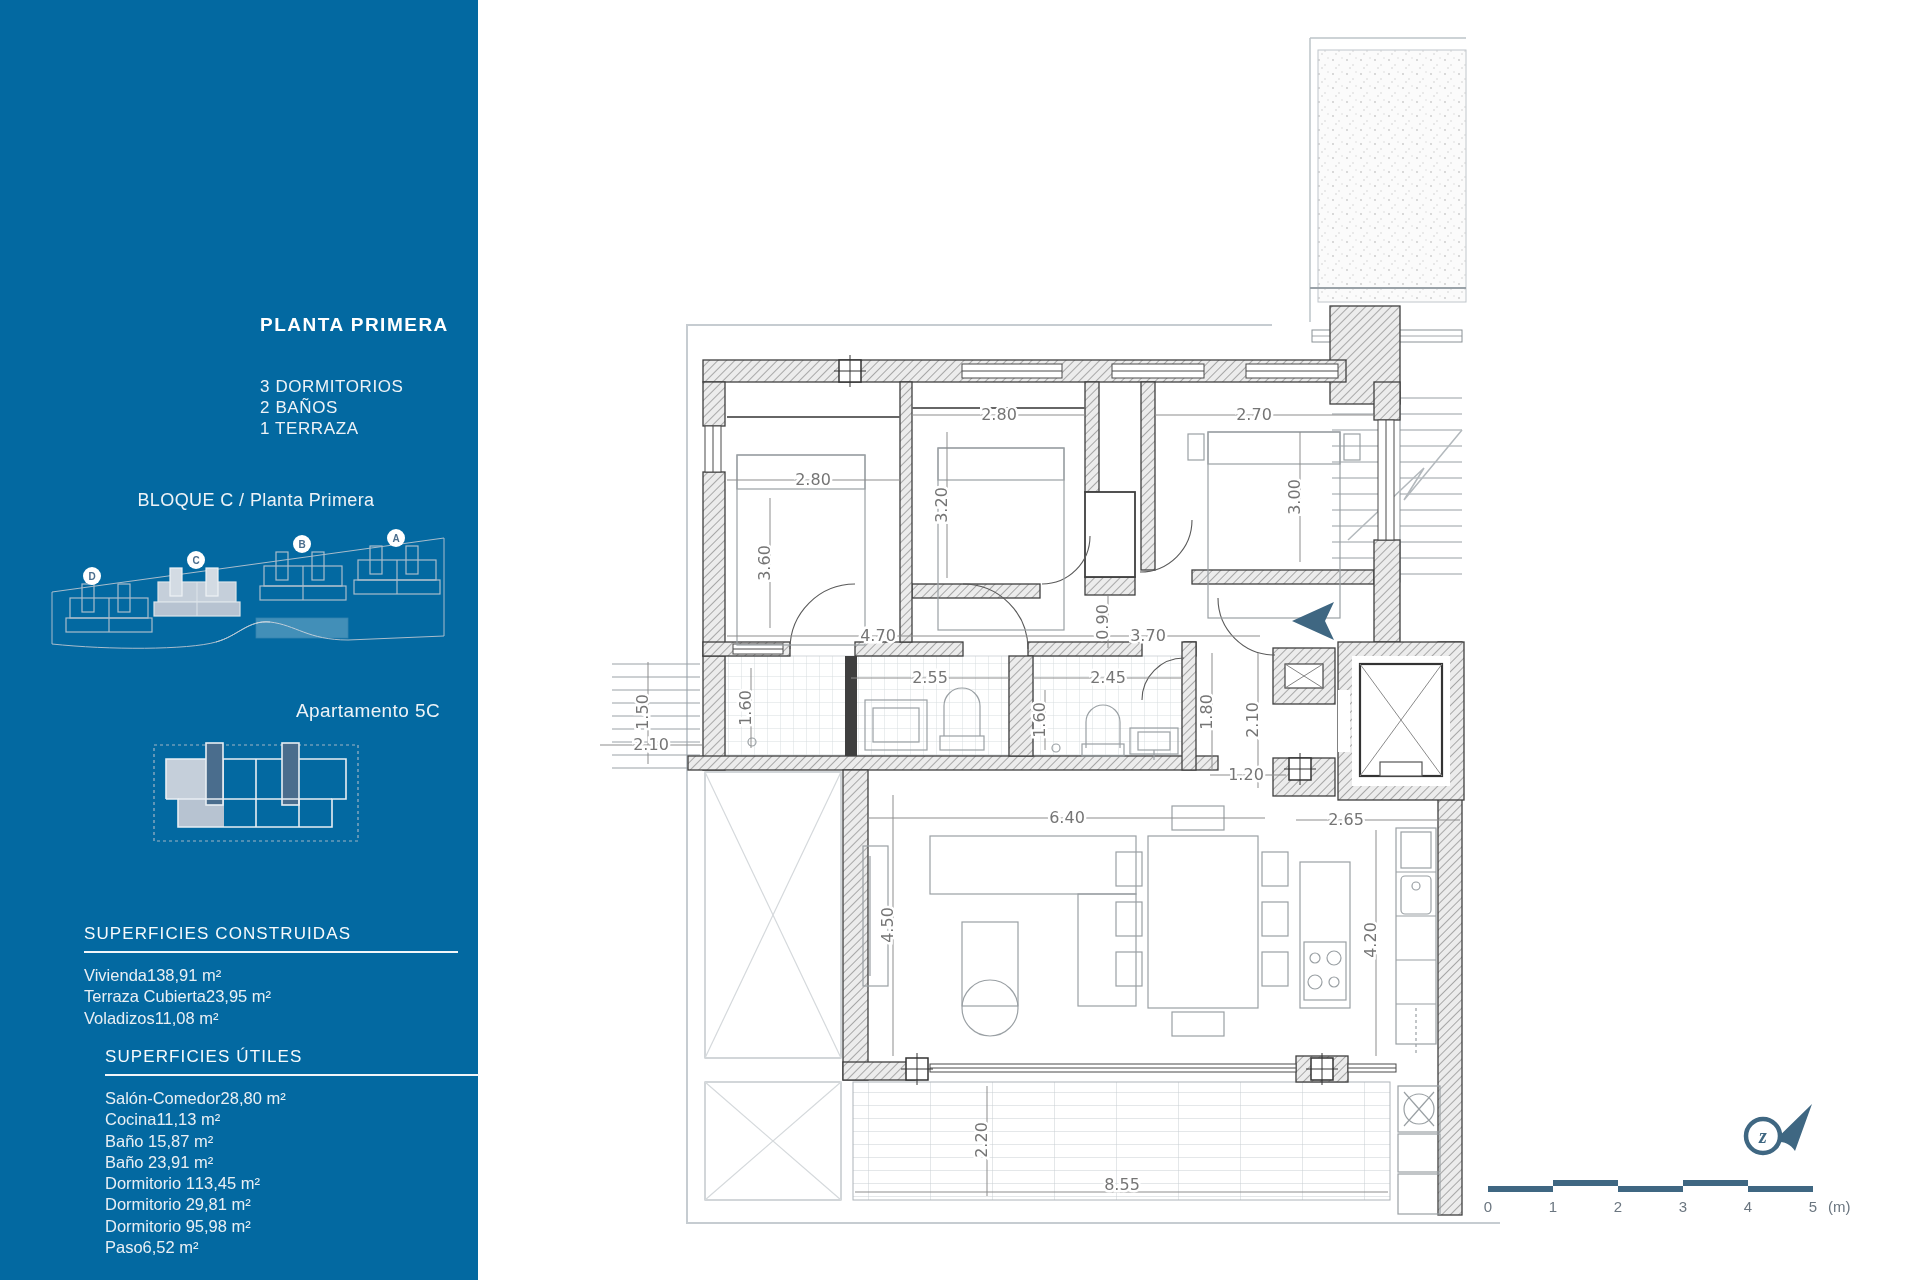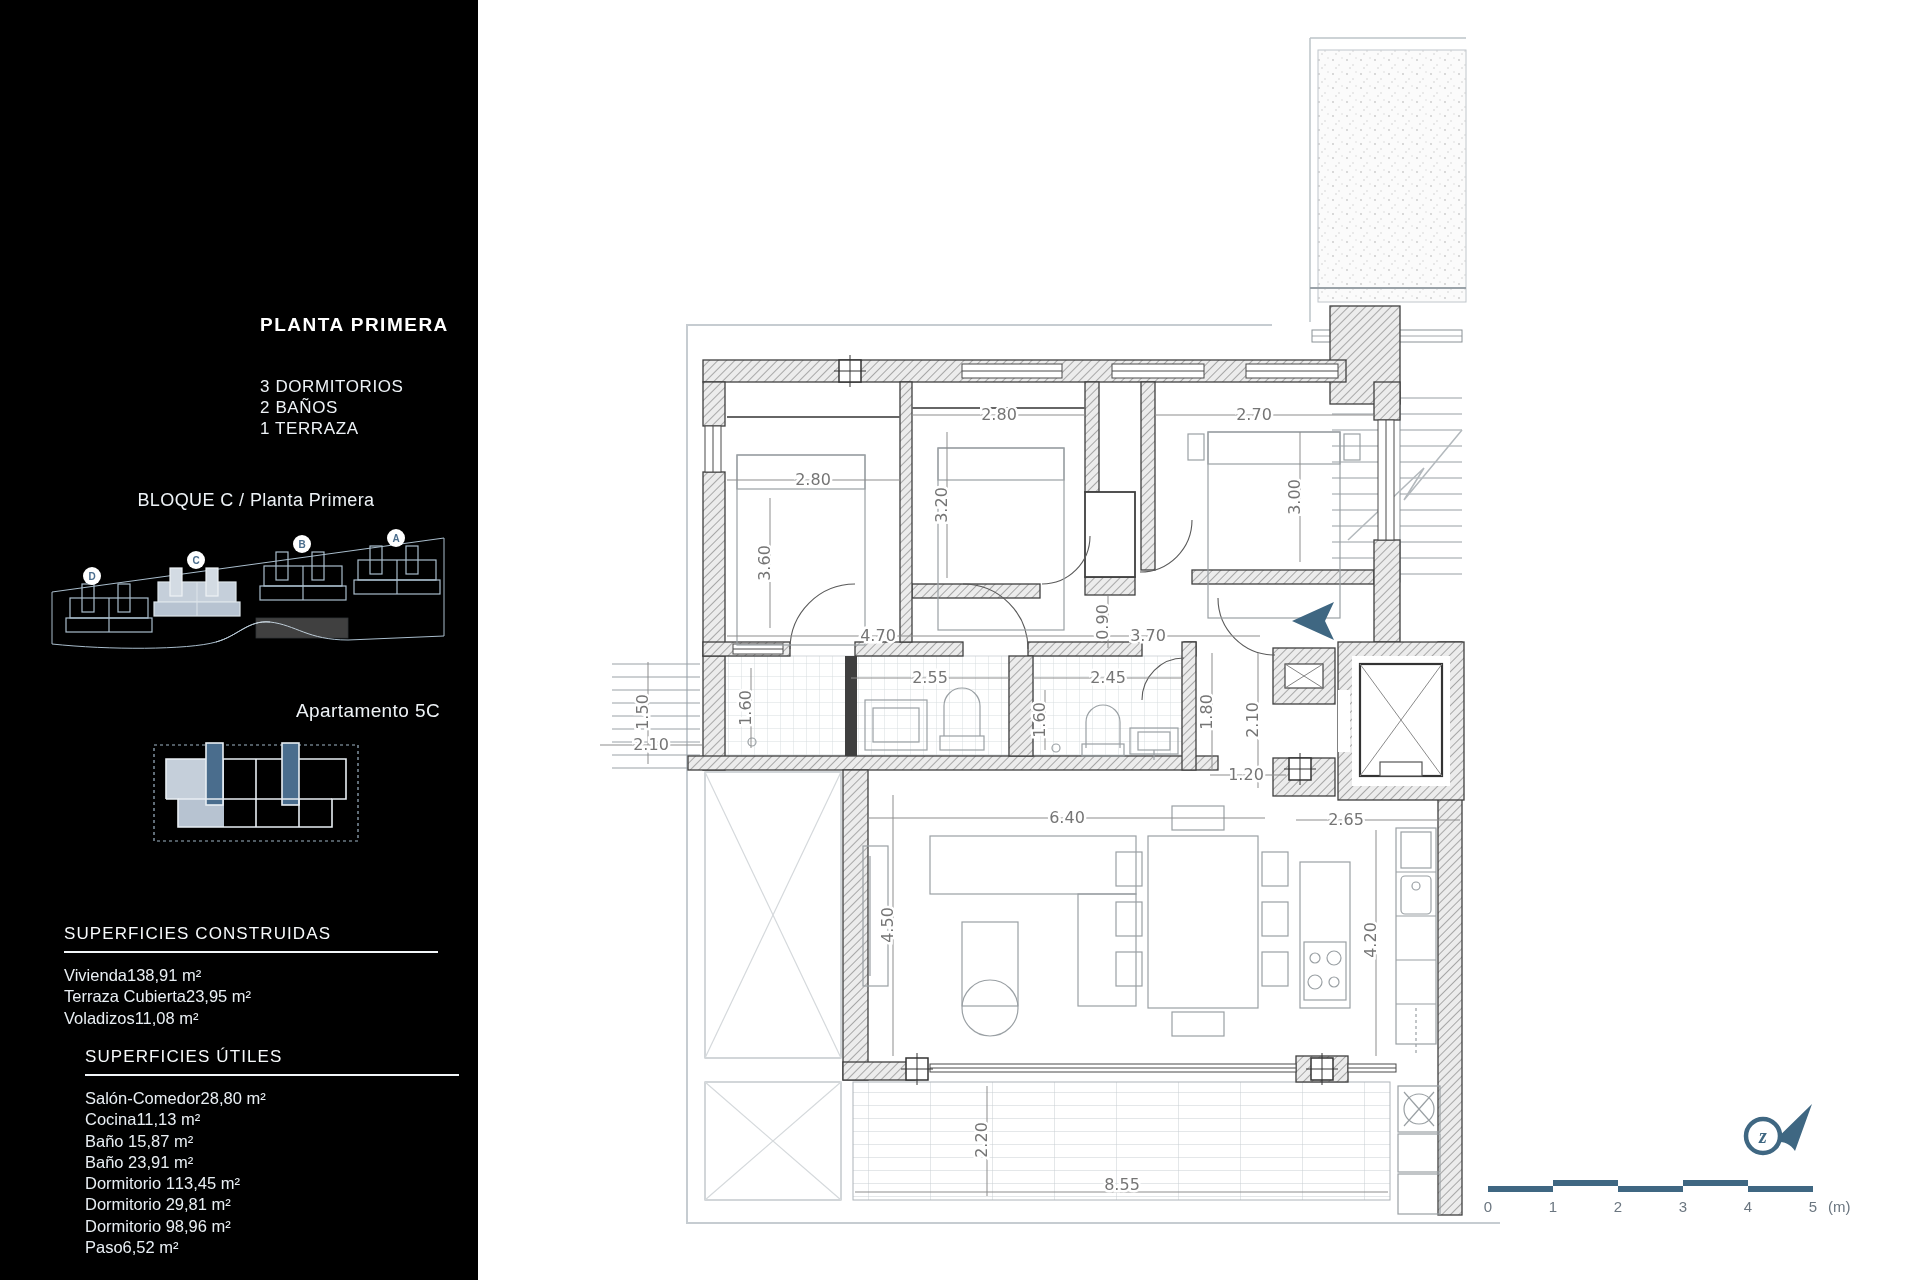--- a/index.html
+++ b/index.html
@@ -1,26 +1,26 @@
 <!DOCTYPE html>
 <html><head>
 <meta charset="utf-8">
 <style>
   html,body{margin:0;padding:0;background:#ffffff;}
   body{font-family:"Liberation Sans","DejaVu Sans",sans-serif;}
   .stage{position:relative;width:1920px;height:1280px;overflow:hidden;background:#ffffff;}
   
-  .sidebar{position:absolute;left:0;top:0;width:478px;height:1280px;background:#000000;color:#f2f6f9;}
+  .sidebar{position:absolute;left:0;top:0;width:478px;height:1280px;background:#0369a1;color:#f2f6f9;}
   .sb-title{position:absolute;left:260px;top:314px;font-size:19px;font-weight:bold;letter-spacing:1.5px;color:#ffffff;}
   .sb-features{position:absolute;left:260px;top:376px;font-size:17px;line-height:21px;letter-spacing:.6px;color:#eef3f7;}
   .sb-block-label{position:absolute;left:46px;width:420px;top:490px;text-align:center;font-size:18px;letter-spacing:.4px;color:#eef3f7;}
   .sb-sitemap{position:absolute;left:48px;top:518px;}
   .sb-apt-label{position:absolute;left:20px;width:420px;top:700px;text-align:right;font-size:19px;letter-spacing:.4px;color:#eef3f7;}
   .sb-unit{position:absolute;left:150px;top:735px;}
-  .sb-table{position:absolute;left:64px;width:374px;font-size:16.5px;color:#e9eff4;}
+  .sb-table{position:absolute;left:84px;width:374px;font-size:16.5px;color:#e9eff4;}
   .sb-table .hd{font-size:17px;letter-spacing:1.1px;color:#f7fafc;margin-bottom:7px;}
   .sb-table .rule{height:2px;background:#f2f6f9;margin-bottom:12px;}
   .sb-table .row{display:flex;justify-content:flex-start;line-height:21.3px;}
   .t-constructed{top:924px;}
   .t-useful{top:1047px;margin-left:21px;}
   
   .plan-svg{position:absolute;left:0;top:0;}
   svg text.dim{font-family:"DejaVu Sans",sans-serif;font-size:16px;fill:#757575;
     paint-order:stroke;stroke:#ffffff;stroke-width:5px;text-anchor:middle;}
   svg text.badge{font-family:"Liberation Sans",sans-serif;font-size:10px;fill:#4a6d8d;font-weight:bold;text-anchor:middle;}
@@ -458,21 +458,21 @@
       <div class="row">
         <span>Dormitorio 1</span>
         <span>13,45 m²</span>
       </div>
       <div class="row">
         <span>Dormitorio 2</span>
         <span>9,81 m²</span>
       </div>
       <div class="row">
         <span>Dormitorio 9</span>
-        <span>8,96 m²</span>
+        <span>5,98 m²</span>
       </div>
       <div class="row">
         <span>Paso</span>
         <span>6,52 m²</span>
       </div>
     </section>
   </aside>
 
   <svg class="north" width="84" height="80" viewBox="0 0 84 80">
     <path d="M36,48 L75,10 L58,57 C52,48 44,47 36,48 Z" fill="#3f6782"></path>

